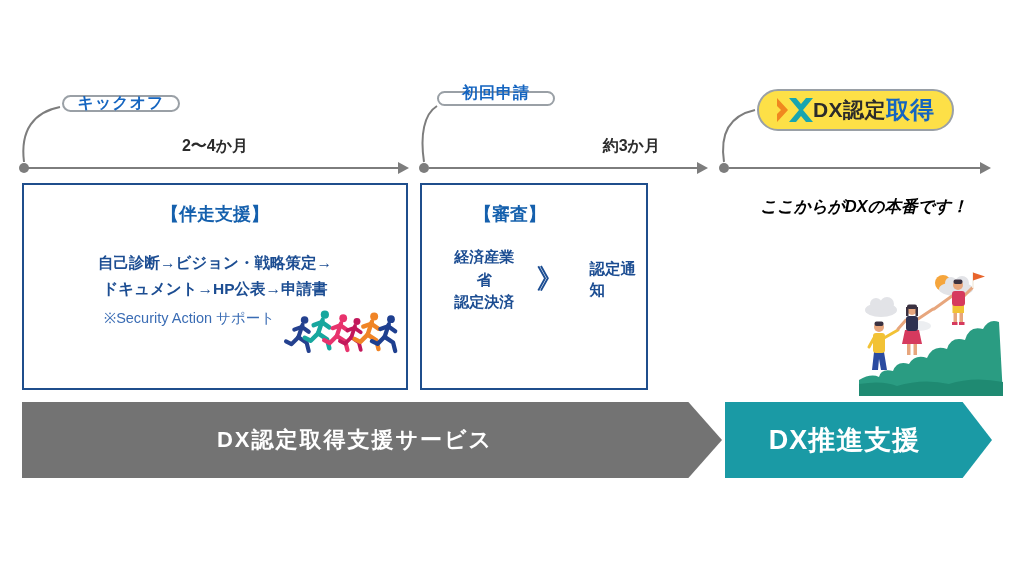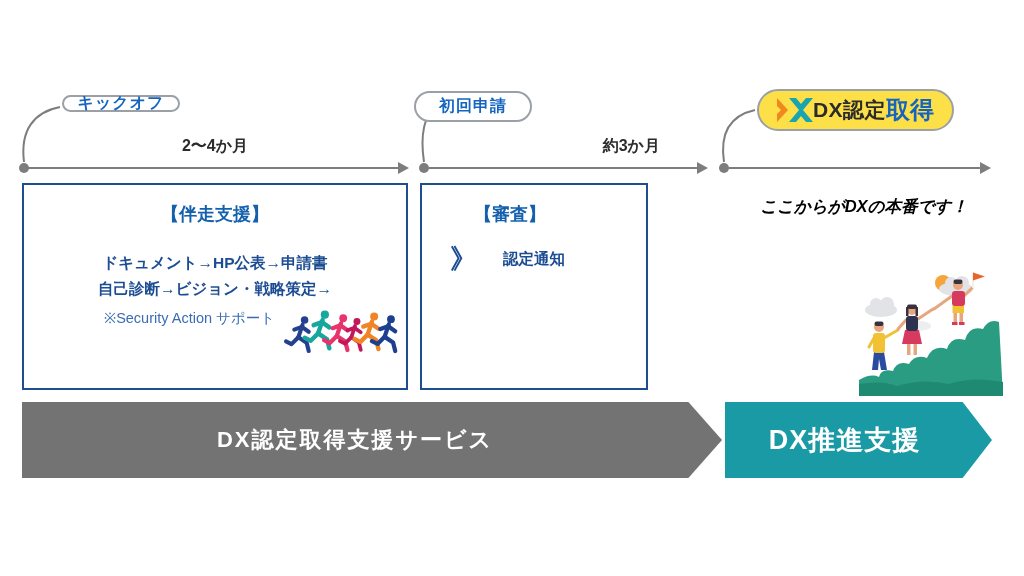--- a/index.html
+++ b/index.html
@@ -11,21 +11,21 @@
   
   .timeline-svg { position:absolute; left:0; top:0; width:1024px; height:576px; pointer-events:none; }
 
   
   .badge {
     position:absolute; background:#fff; border:2px solid #9aa0a6; border-radius:20px;
     display:flex; align-items:center; justify-content:center;
     color:#1565c0; font-weight:bold; font-size:16px; letter-spacing:1px;
   }
   .badge-kickoff { left:62px; top:95px; width:118px; height:17px; }
-  .badge-first   { left:414px; top:91px; width:118px; height:31px; }
+  .badge-first   { left:437px; top:91px; width:118px; height:15px;align-items:flex-end; }
   .badge-dx {
     position:absolute; left:757px; top:89px; width:197px; height:42px;
     background:#fde047; border:2px solid #9aa0a6; border-radius:21px;
     display:flex; align-items:center; justify-content:center; 
   }
   .dx-logo-text { color:#2b2b2b; font-weight:bold; font-size:21px; letter-spacing:0.5px; }
   .dx-suffix    { color:#1565c0; font-weight:bold; font-size:24px; }
 
   
   .duration {
@@ -118,22 +118,22 @@
     <span class="dx-logo-text">DX認定</span>
     <span class="dx-suffix">取得</span>
   </div>
 
   <div class="duration duration-1">2〜4か月</div>
   <div class="duration duration-2">約3か月</div>
 
   <div class="phase-box box1">
     <div class="box-title">【伴走支援】</div>
     <div class="box-body">
+      <div>自己診断→ビジョン・戦略策定→</div>
       <div>ドキュメント→HP公表→申請書</div>
-      <div>自己診断→ビジョン・戦略策定→</div>
     </div>
     <div class="box-note">※Security Action サポート</div>
 
     <svg class="runners-svg" viewBox="0 0 125 90">
       <defs>
         <g id="runner" stroke="currentColor" stroke-width="6" fill="none" stroke-linecap="round" stroke-linejoin="round">
           <circle cx="20" cy="7" r="5.5" fill="currentColor" stroke="none"></circle>
           <path d="M17,14 L11,32"></path>
           <path d="M16,17 L26,24"></path>
           <path d="M16,17 L5,21"></path>
@@ -146,20 +146,24 @@
       <use href="#runner" transform="translate(50,16) scale(0.74)" color="#e8336d"></use>
       <use href="#runner" transform="translate(66,20) scale(0.66)" color="#c2185b"></use>
       <use href="#runner" transform="translate(82,14) scale(0.76)" color="#f08426"></use>
       <use href="#runner" transform="translate(100,17) scale(0.74)" color="#1e3f8f"></use>
     </svg>
   </div>
 
   <div class="phase-box box2">
     <div class="box-title">【審査】</div>
     <div class="review-row">
+      <div class="review-step">
+        <div>経済産業省</div>
+        <div>認定決済</div>
+      </div>
       <div class="review-chevron">》</div>
       <div class="review-result">認定通知</div>
     </div>
   </div>
 
   <div class="phase3-headline">ここからがDXの本番です！</div>
 
   <svg class="hiking-svg" viewBox="0 0 162 126">
 
     <circle cx="90" cy="13" r="8" fill="#f5a53c"></circle>

